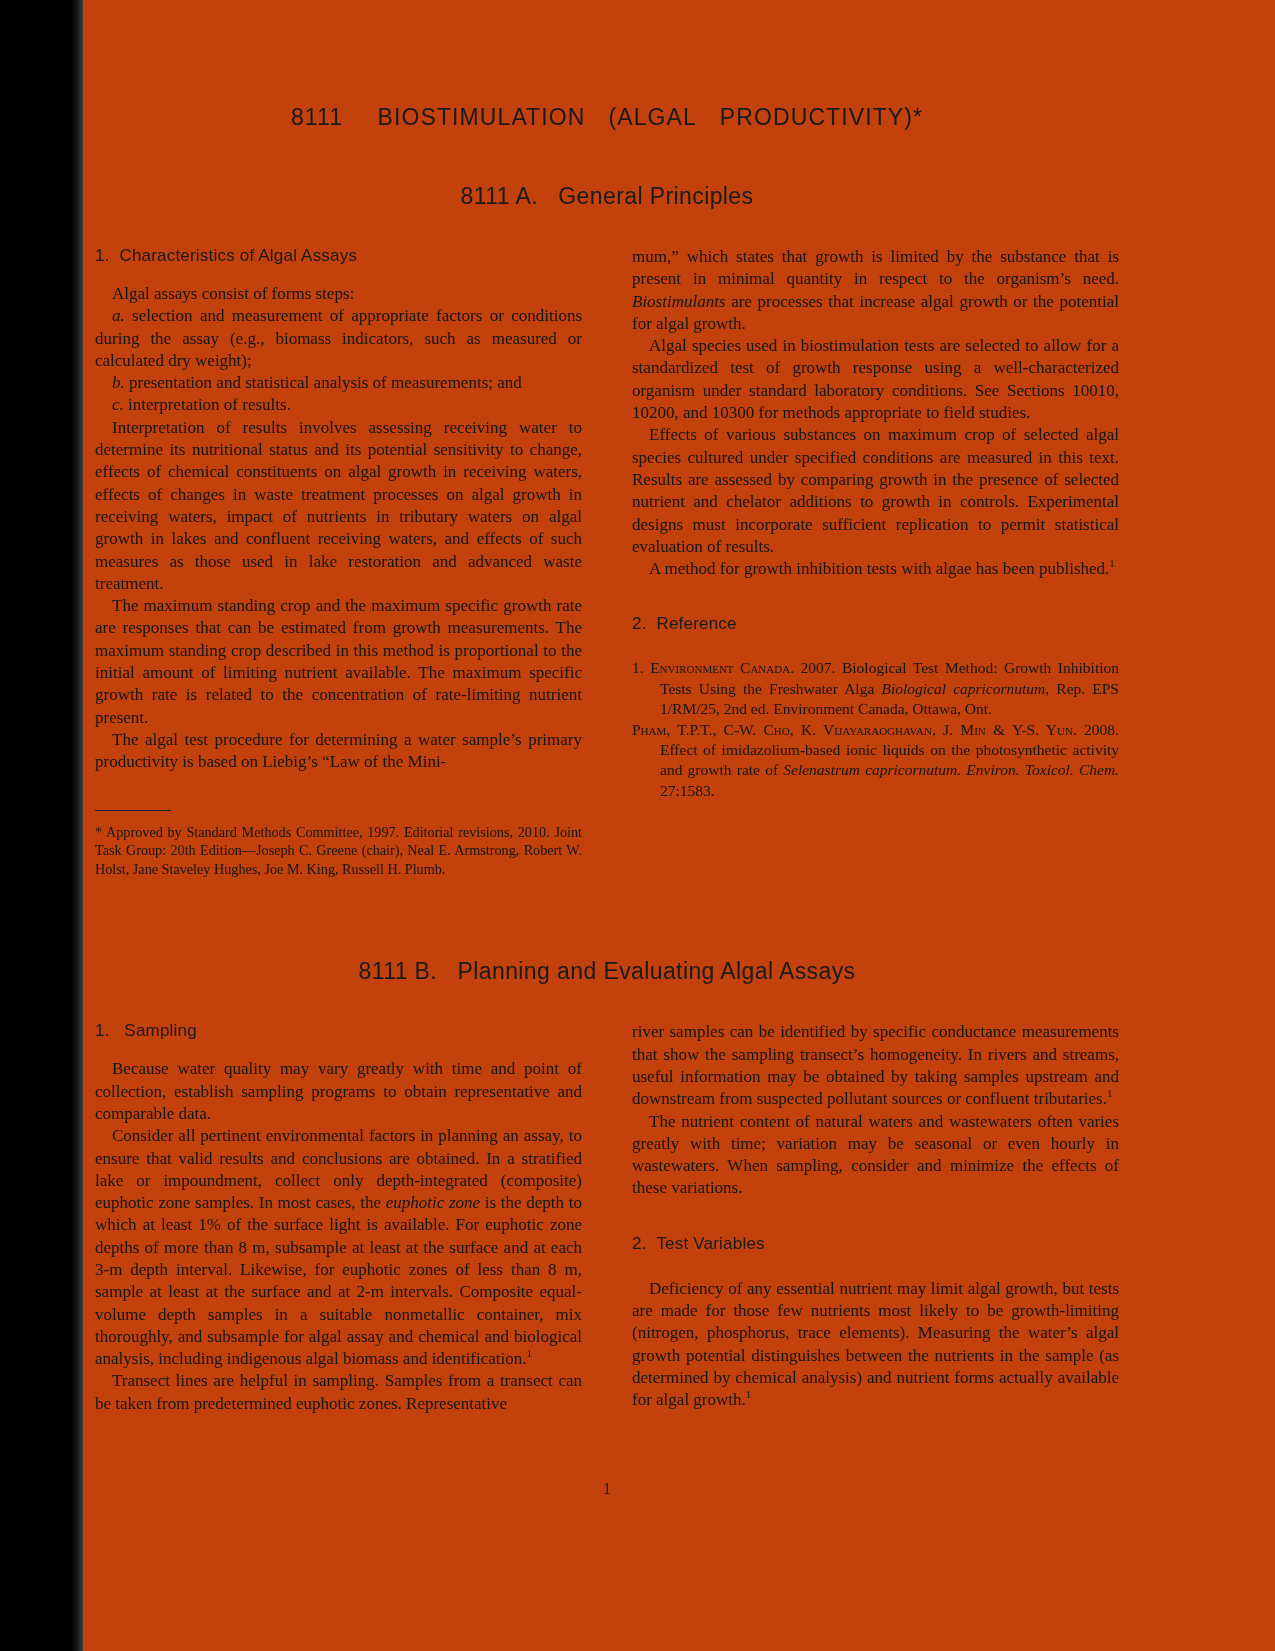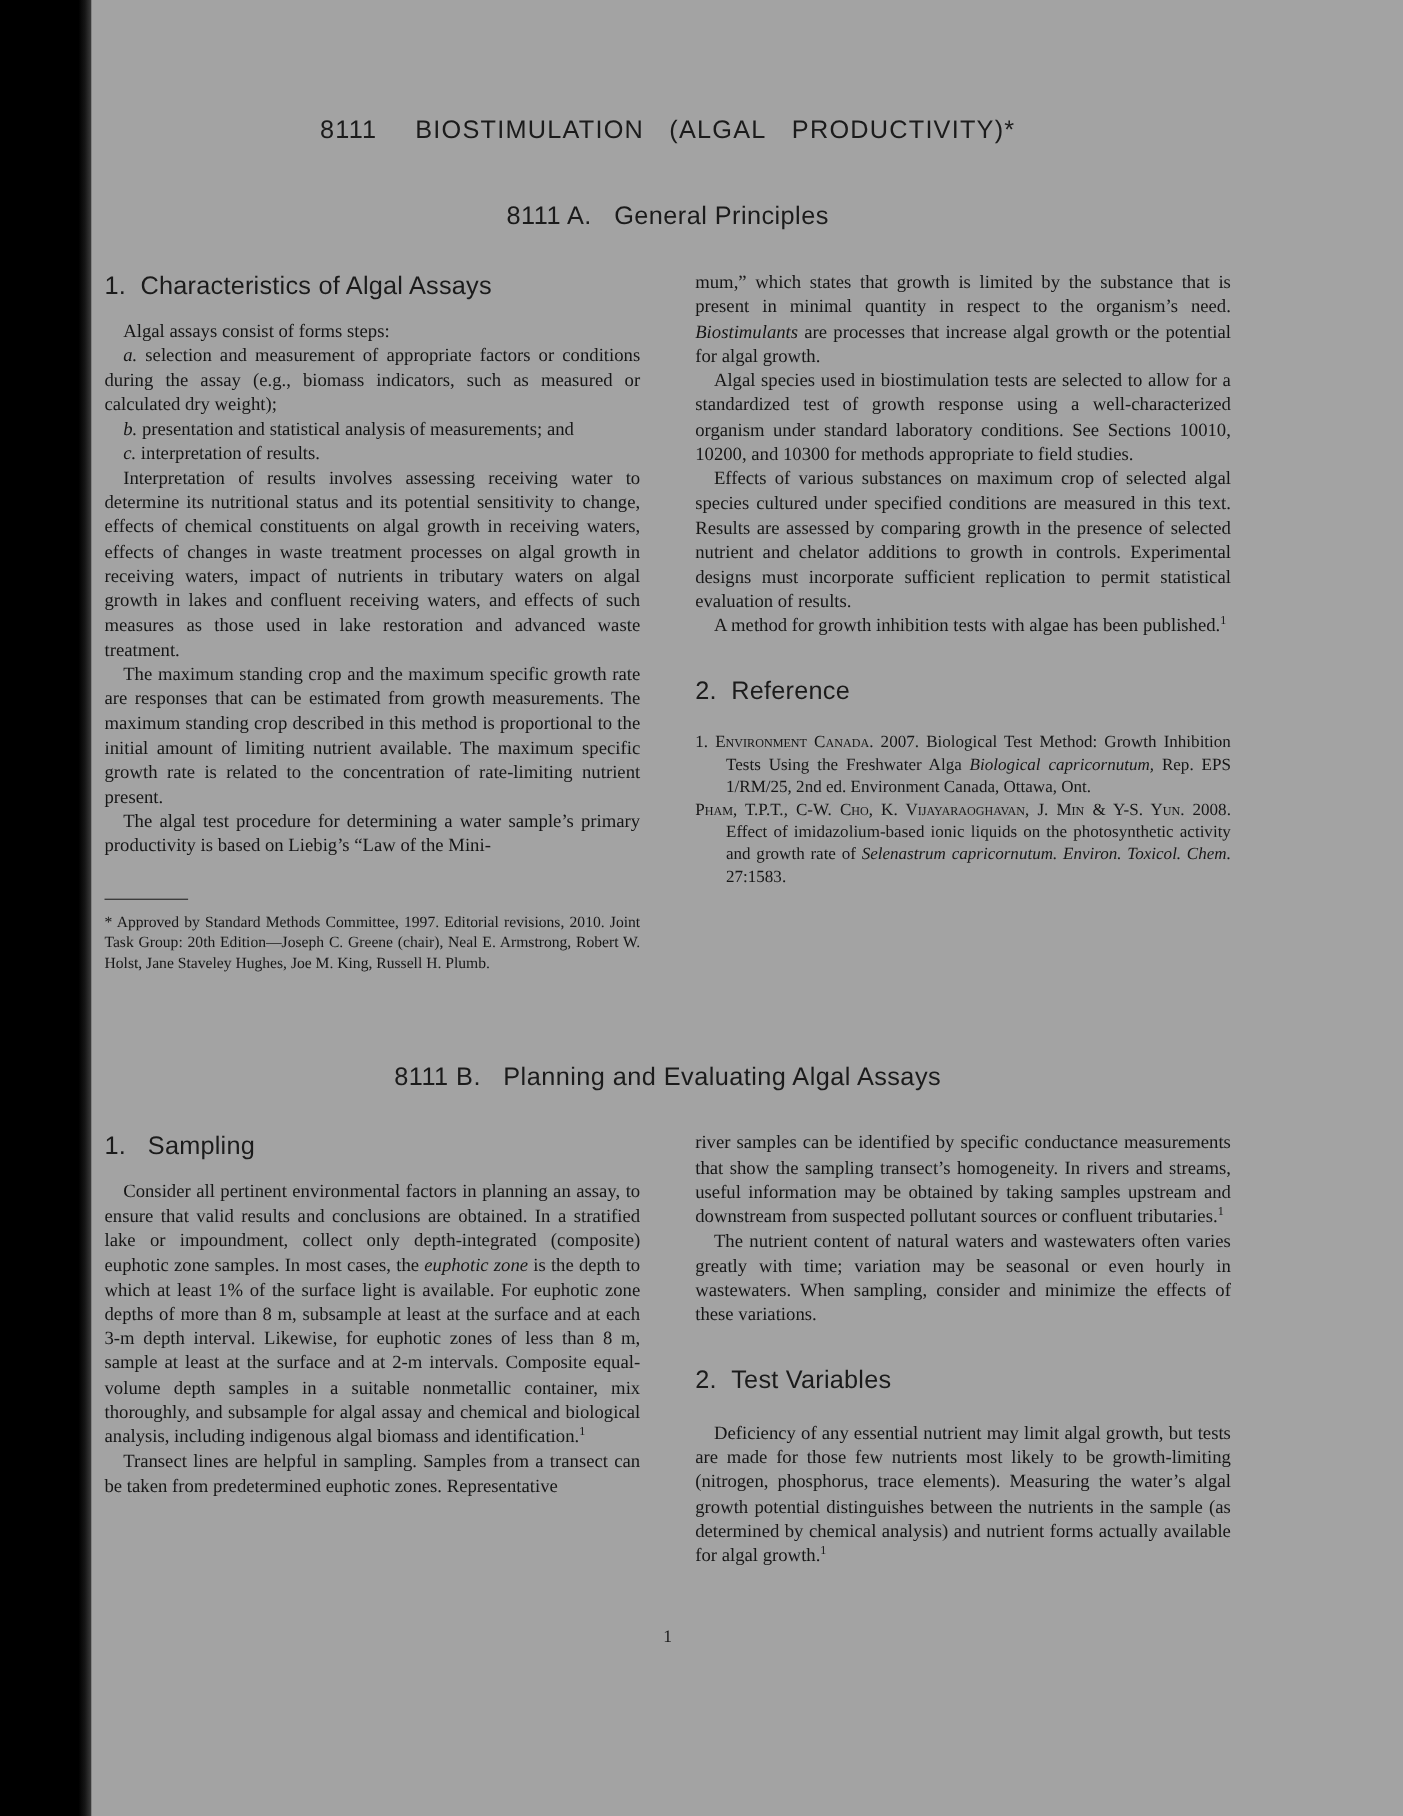--- a/index.html
+++ b/index.html
@@ -6,21 +6,21 @@
   html, body { margin: 0; padding: 0; }
   body {
     width: 1275px; height: 1651px;
     background: #ffffff;
     font-family: "Liberation Serif", serif;
     color: #161616;
   }
   .page {
     position: relative;
     width: 1275px; height: 1651px;
-    background: #a3a3a3;
+    background: #c2410c;
     overflow: hidden;
   }
   .scan-edge {
     position: absolute; left: 0; top: 0;
     width: 83px; height: 100%;
     background: linear-gradient(90deg, #000 0%, #000 86%, #161616 93%, #3d3d3d 100%);
   }
   .content {
     position: absolute; left: 95px; top: 0;
     width: 1024px;
@@ -50,21 +50,21 @@
     display: flex;
     gap: 50px;
     margin-top: 36px;
     align-items: flex-start;
   }
   .col { width: 487px; flex: 0 0 auto; }
   .sub-heading {
     margin: 0 0 17px 0;
     font-family: "Liberation Sans", sans-serif;
     font-weight: 400;
-    font-size: 23px;
+    font-size: 17px;
     letter-spacing: 0.2px;
     color: #1b1b1b;
   }
   .sub-heading.mt { margin-top: 34px; margin-bottom: 24px; }
   .body-text .para {
     margin: 0;
     font-size: 17px;
     line-height: 22.3px;
     text-align: justify;
   }
@@ -148,20 +148,21 @@
         </div>
       </div>
     </section>
 
     <section>
       <h2 class="section-heading sb">8111 B.&nbsp;&nbsp;&nbsp;Planning and Evaluating Algal Assays</h2>
       <div class="columns">
         <div class="col">
           <h3 class="sub-heading">1.&nbsp;&nbsp;&nbsp;Sampling</h3>
           <div class="body-text">
+              <p class="para indent"><span>Because water quality may vary greatly with time and point of collection, establish sampling programs to obtain representative and comparable data.</span></p>
               <p class="para indent"><span>Consider all pertinent environmental factors in planning an assay, to ensure that valid results and conclusions are obtained. In a stratified lake or impoundment, collect only depth-integrated (composite) euphotic zone samples. In most cases, the </span><span class="it">euphotic zone</span><span> is the depth to which at least 1% of the surface light is available. For euphotic zone depths of more than 8 m, subsample at least at the surface and at each 3-m depth interval. Likewise, for euphotic zones of less than 8 m, sample at least at the surface and at 2-m intervals. Composite equal-volume depth samples in a suitable nonmetallic container, mix thoroughly, and subsample for algal assay and chemical and biological analysis, including indigenous algal biomass and identification.</span><sup>1</sup></p>
               <p class="para indent"><span>Transect lines are helpful in sampling. Samples from a transect can be taken from predetermined euphotic zones. Representative</span></p>
             </div>
         </div>
         <div class="col">
           <div class="body-text">
               <p class="para"><span>river samples can be identified by specific conductance measurements that show the sampling transect’s homogeneity. In rivers and streams, useful information may be obtained by taking samples upstream and downstream from suspected pollutant sources or confluent tributaries.</span><sup>1</sup></p>
               <p class="para indent"><span>The nutrient content of natural waters and wastewaters often varies greatly with time; variation may be seasonal or even hourly in wastewaters. When sampling, consider and minimize the effects of these variations.</span></p>
             </div>
           <h3 class="sub-heading mt">2.&nbsp;&nbsp;Test Variables</h3>

